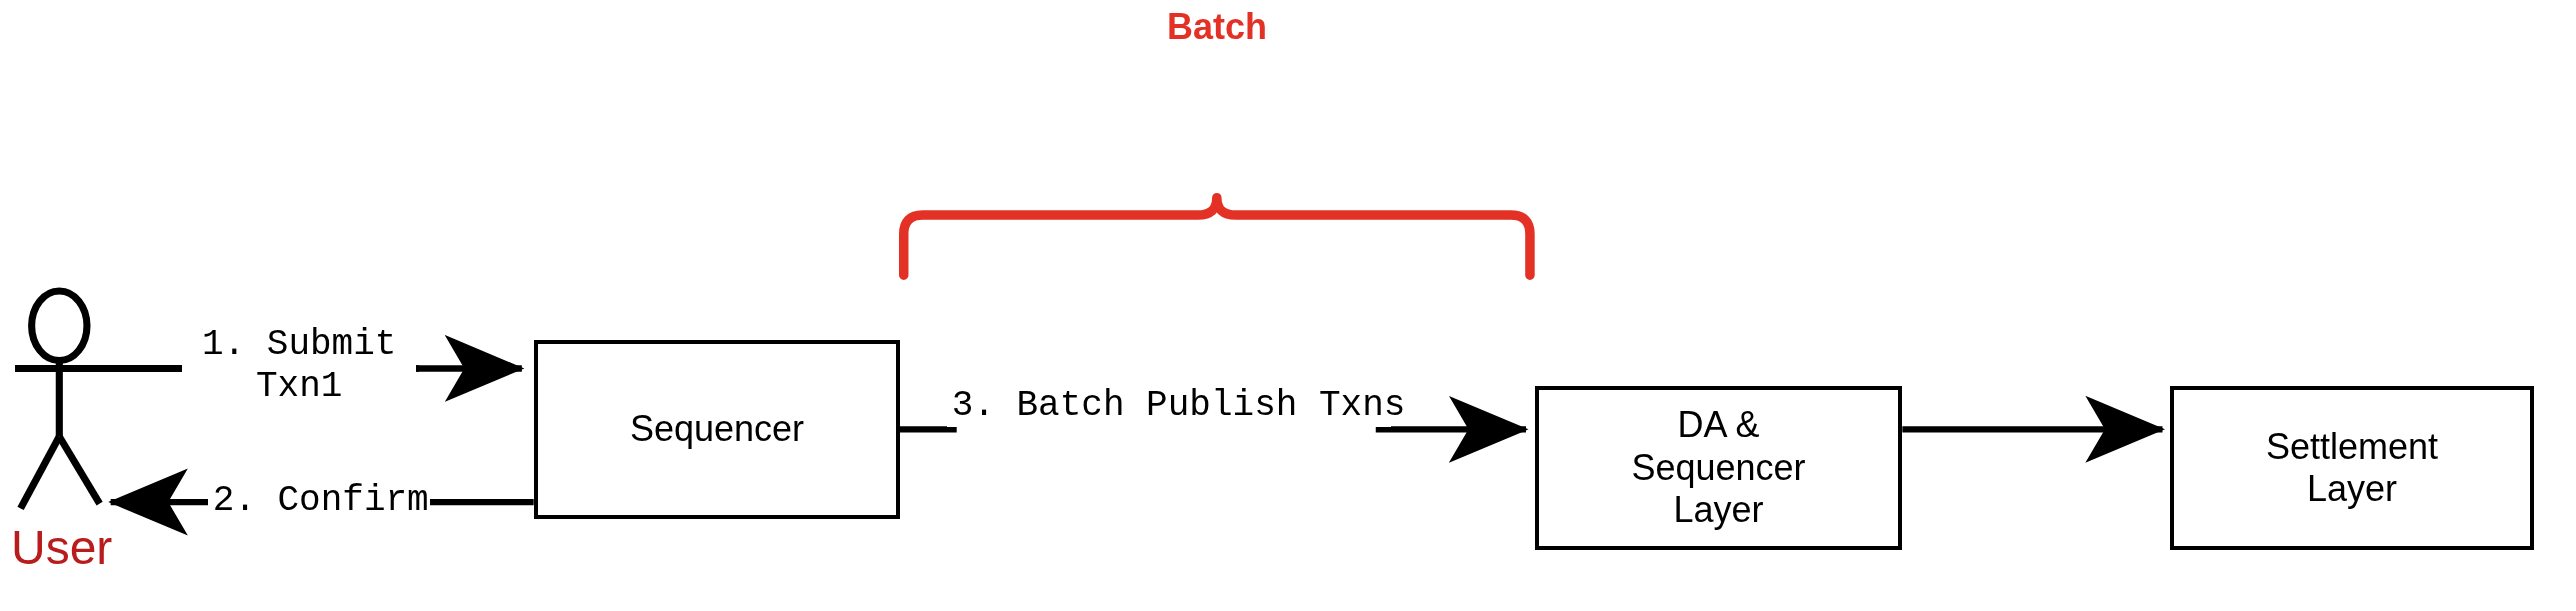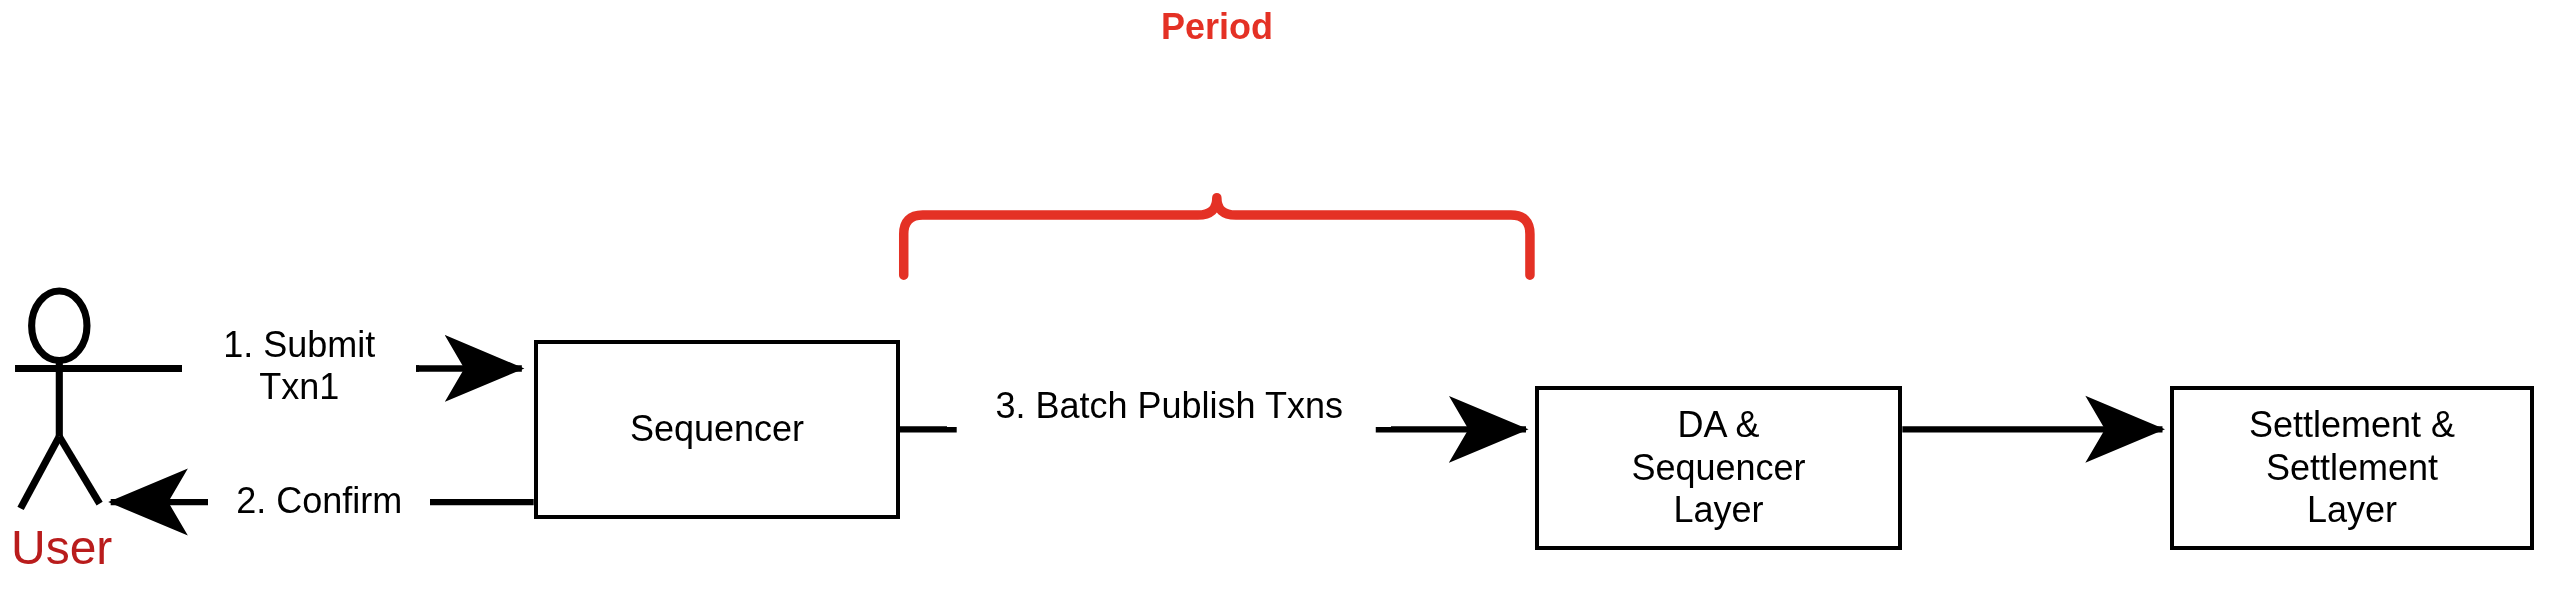--- a/index.html
+++ b/index.html
@@ -45,20 +45,21 @@
   }
   .edge-label {
     position: absolute;
     color: #000000;
     font-size: 36px;
     line-height: 1.18;
     text-align: center;
     white-space: nowrap;
     background: #ffffff;
     padding: 0 4.7px;
+    font-family: Liberation Mono, monospace;
   }
   .edge-label .line { display: block; }
   .actor-label {
     position: absolute;
     color: #b91c1c;
     font-size: 48px;
     line-height: 1.1;
     white-space: nowrap;
   }
   .brace-label {
@@ -111,21 +112,21 @@
     </g>
 
     <g>
       <line x1="2406" y1="543" x2="2735" y2="543" stroke="#000000" stroke-width="8" marker-end="url(#arrowBlack)"></line>
     </g>
 
     <path d="M1143,348 L1143,296 Q1143,272 1167,272 L1515,272 Q1539,272 1539,250 Q1539,272 1563,272 L1911,272 Q1935,272 1935,296 L1935,348" fill="none" stroke="#E43125" stroke-width="12" stroke-linecap="round" stroke-linejoin="round"></path>
   </svg>
 
   <div class="brace-label" style="left:1059px; top:4.7px; width:316px;">
-    <span class="line">Period</span>
+    <span class="line">Batch</span>
   </div>
 
   <div class="actor-label" style="left:11px; top:522px;">User</div>
 
   <div class="edge-label" style="left:182px; top:324px; width:225px;">
     <span class="line">1. Submit</span>
     <span class="line">Txn1</span>
   </div>
 
   <div class="edge-label" style="left:208px; top:480px; width:213px;">
@@ -140,19 +141,18 @@
     <span class="line">Sequencer</span>
   </div>
 
   <div class="node-box" style="left:1535px; top:348px; width:367px; height:164px;">
     <span class="line">DA &amp;</span>
     <span class="line">Sequencer</span>
     <span class="line">Layer</span>
   </div>
 
   <div class="node-box" style="left:2170px; top:348px; width:364px; height:164px;">
-    <span class="line">Settlement &amp;</span>
     <span class="line">Settlement</span>
     <span class="line">Layer</span>
   </div>
 
 </div>
 
 
 </body></html>

